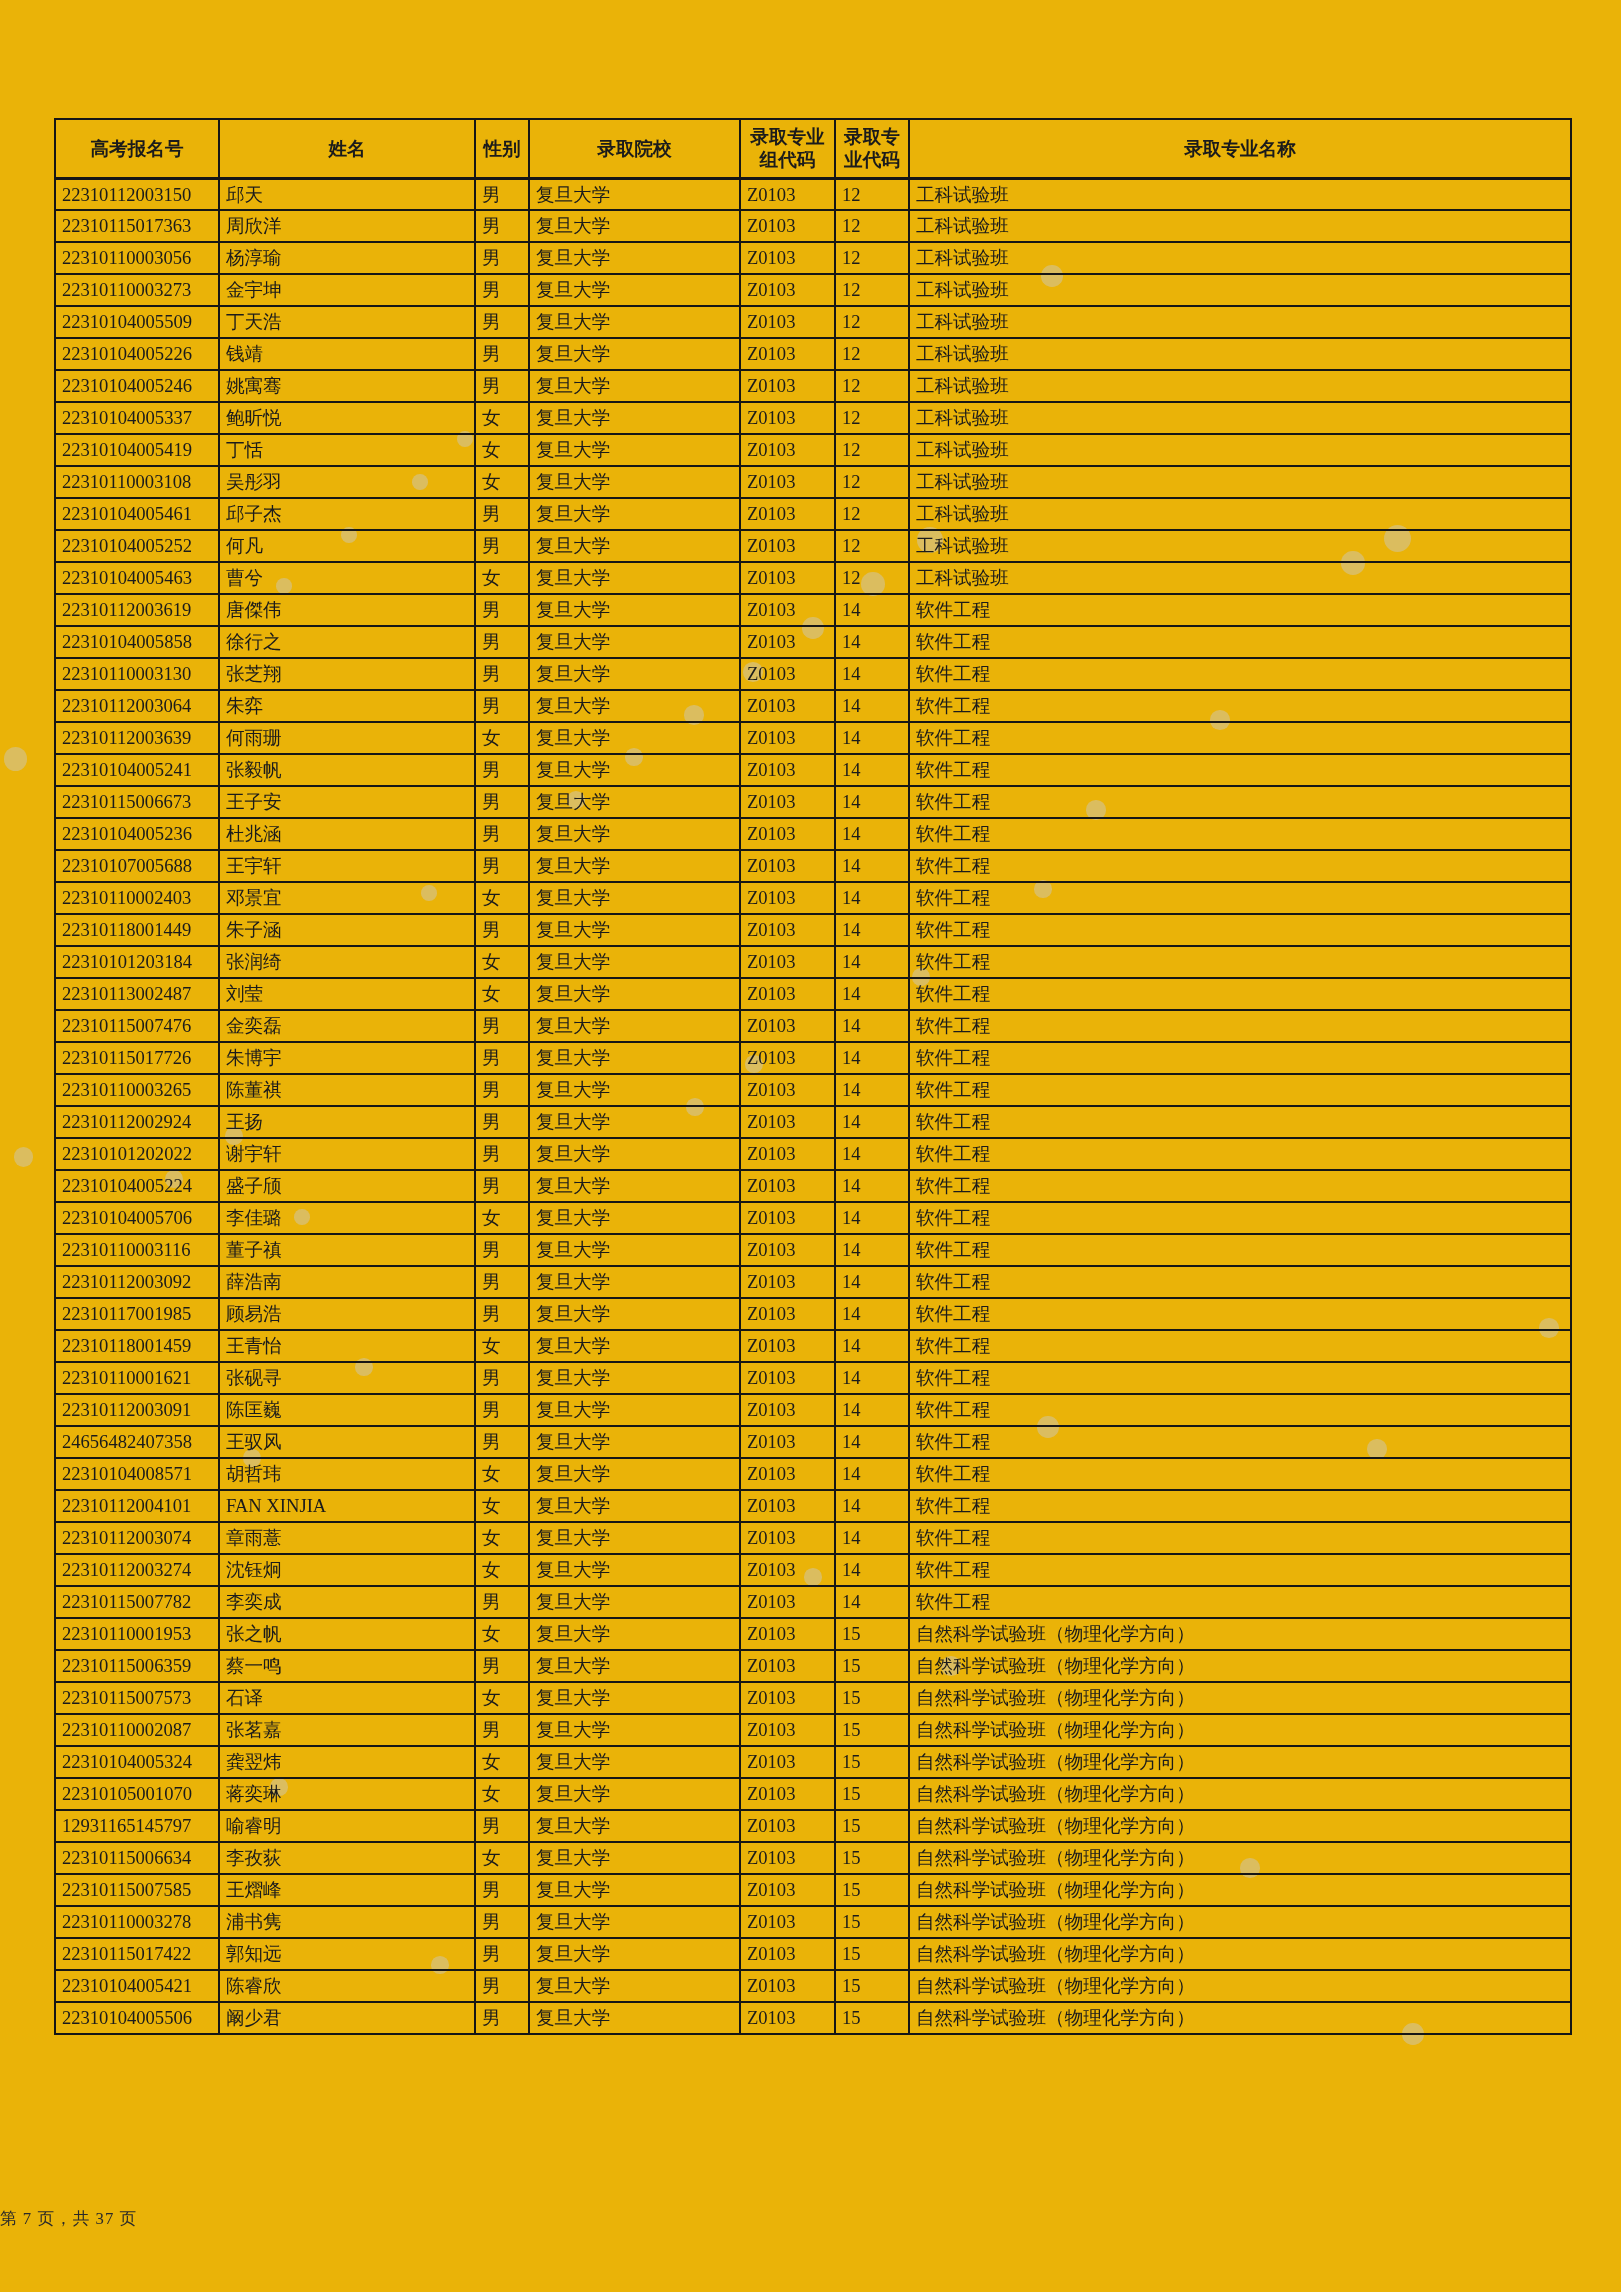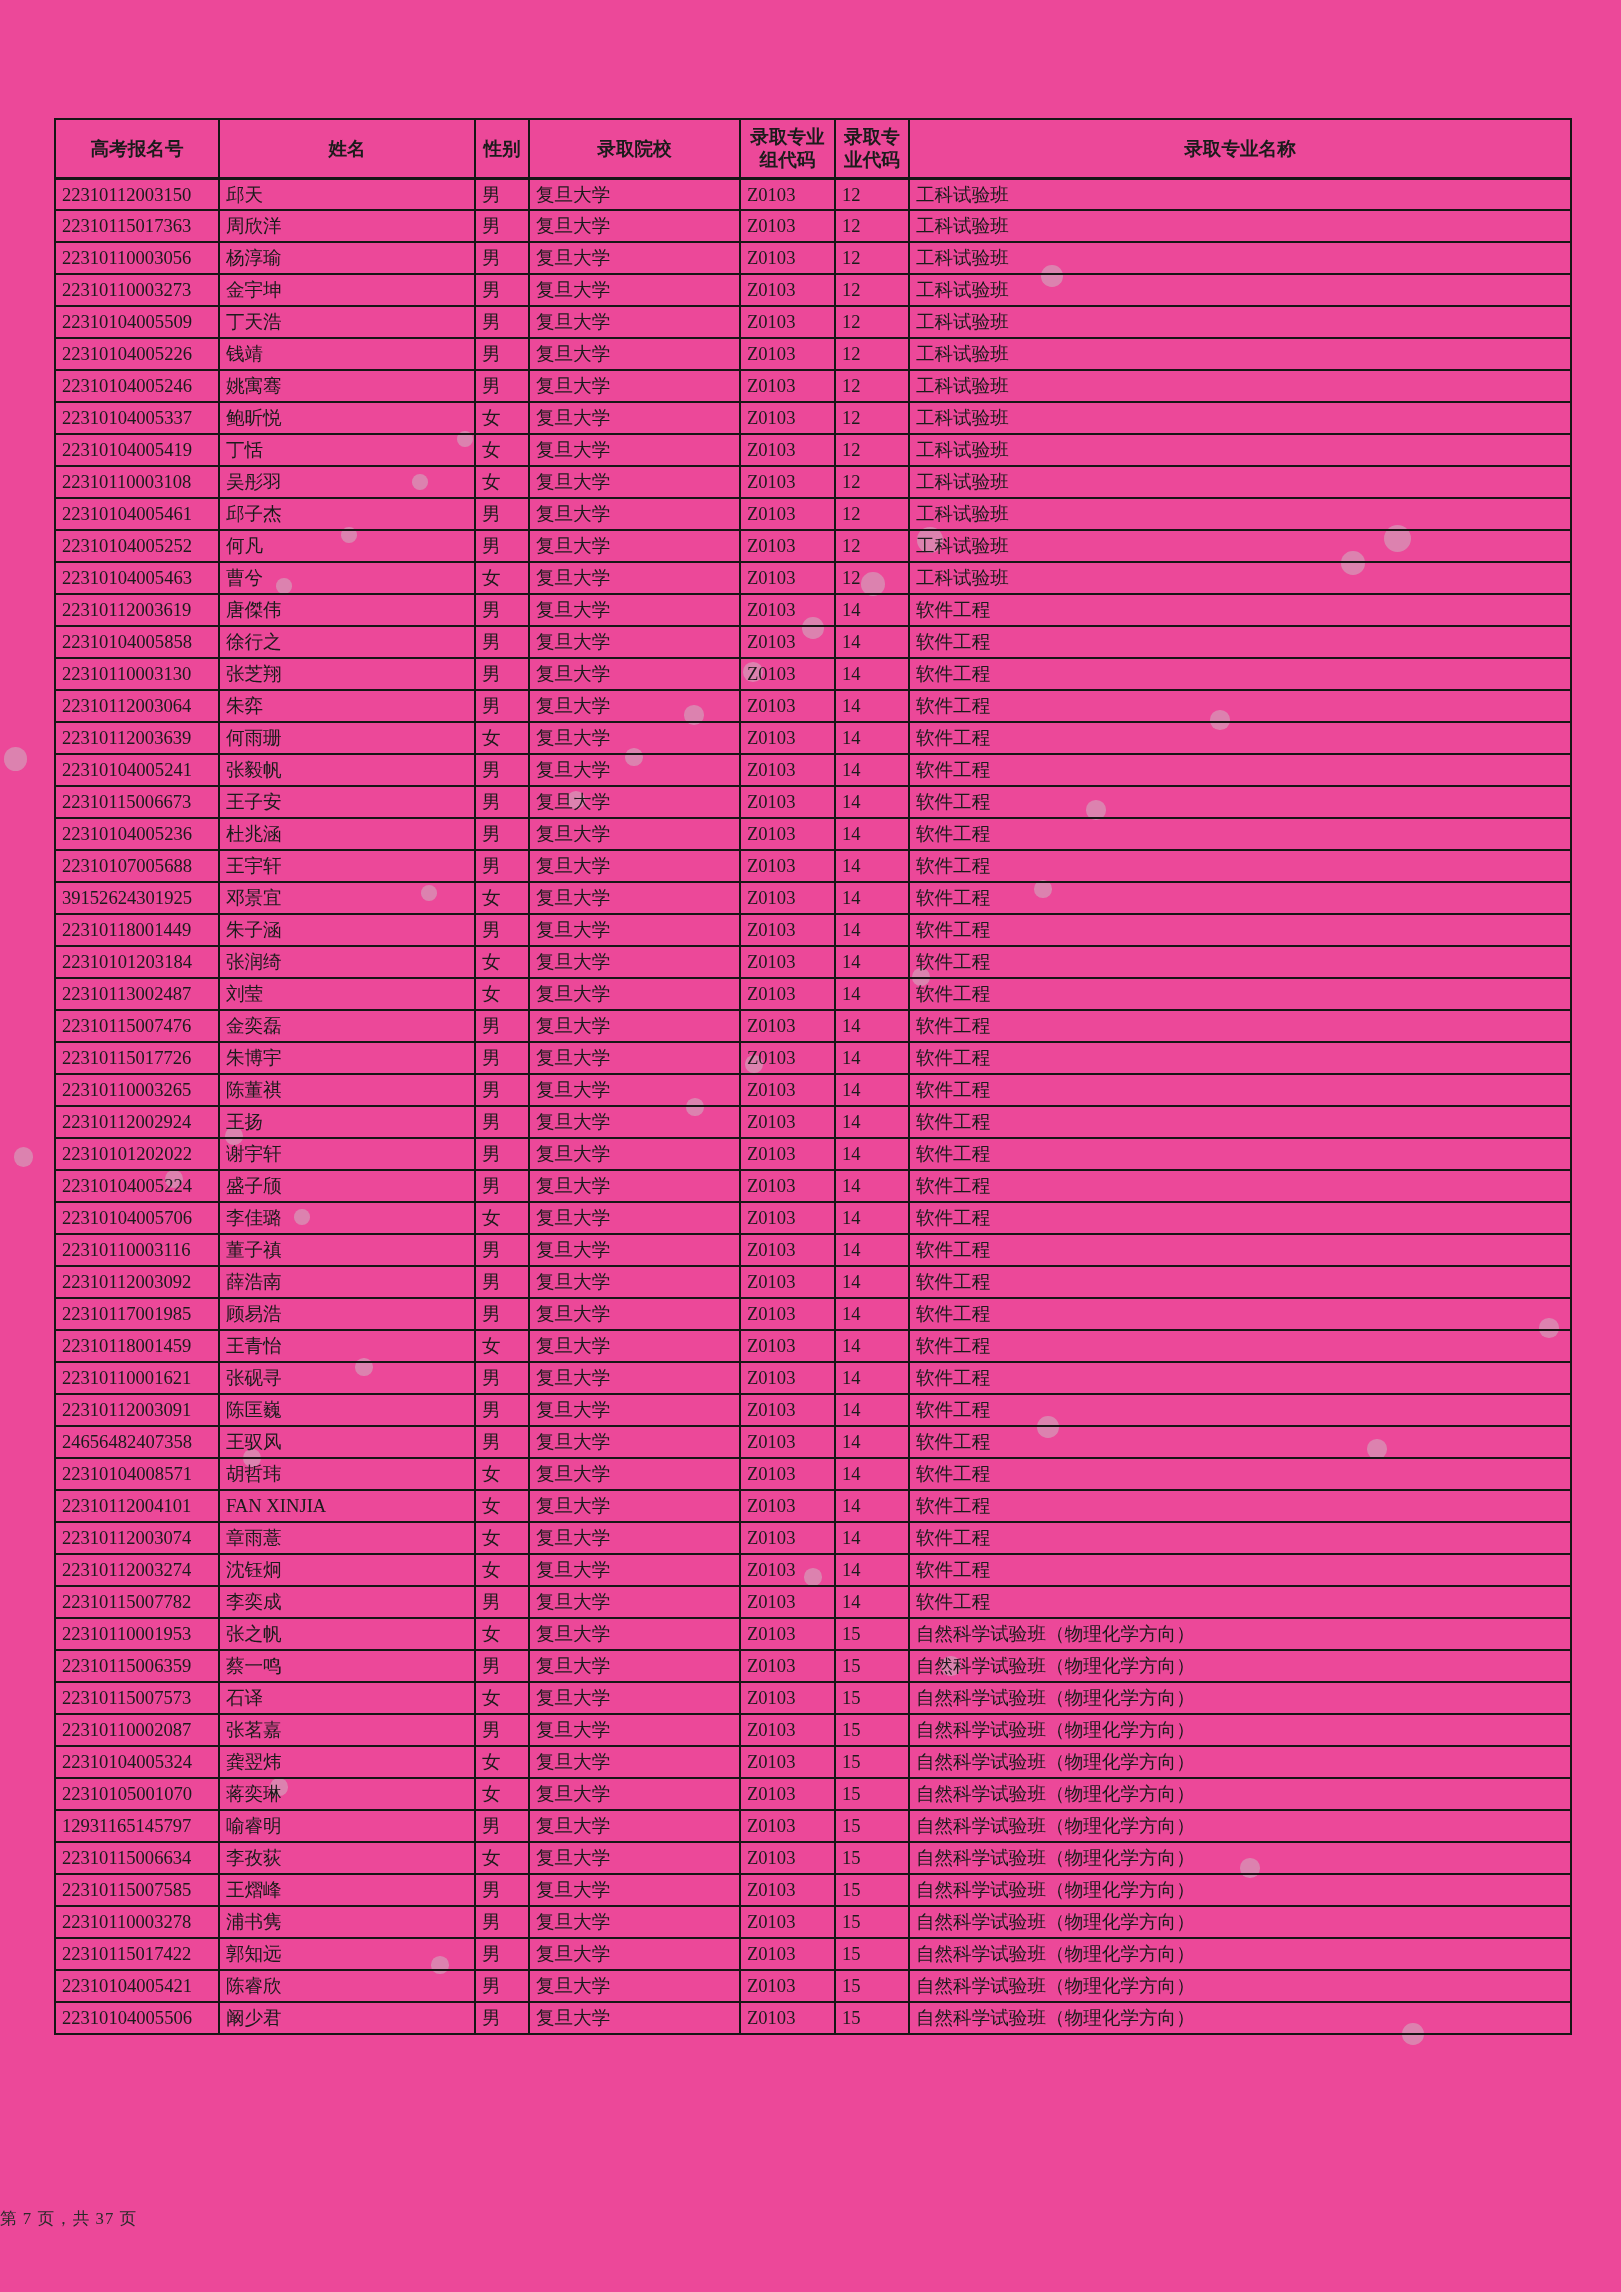--- a/index.html
+++ b/index.html
@@ -1,21 +1,21 @@
 <!DOCTYPE html>
 <html><head>
 <meta charset="utf-8">
 <style>
   * { margin: 0; padding: 0; box-sizing: border-box; }
   html, body { background: #e8e8e8; }
   .page {
     position: relative;
     width: 1621px;
     height: 2293px;
-    background: #ec4899;
+    background: #eab308;
     font-family: "Liberation Serif", "DejaVu Serif", serif;
     color: #1b1b1b;
     overflow: hidden;
   }
   .records-table {
     position: absolute;
     left: 54px;
     top: 118px;
     width: 1514px;
     border-collapse: collapse;
@@ -326,21 +326,21 @@
         <tr>
       <td>22310107005688</td>
       <td>王宇轩</td>
       <td>男</td>
       <td>复旦大学</td>
       <td>Z0103</td>
       <td>14</td>
       <td>软件工程</td>
     </tr>
         <tr>
-      <td>39152624301925</td>
+      <td>22310110002403</td>
       <td>邓景宜</td>
       <td>女</td>
       <td>复旦大学</td>
       <td>Z0103</td>
       <td>14</td>
       <td>软件工程</td>
     </tr>
         <tr>
       <td>22310118001449</td>
       <td>朱子涵</td>

